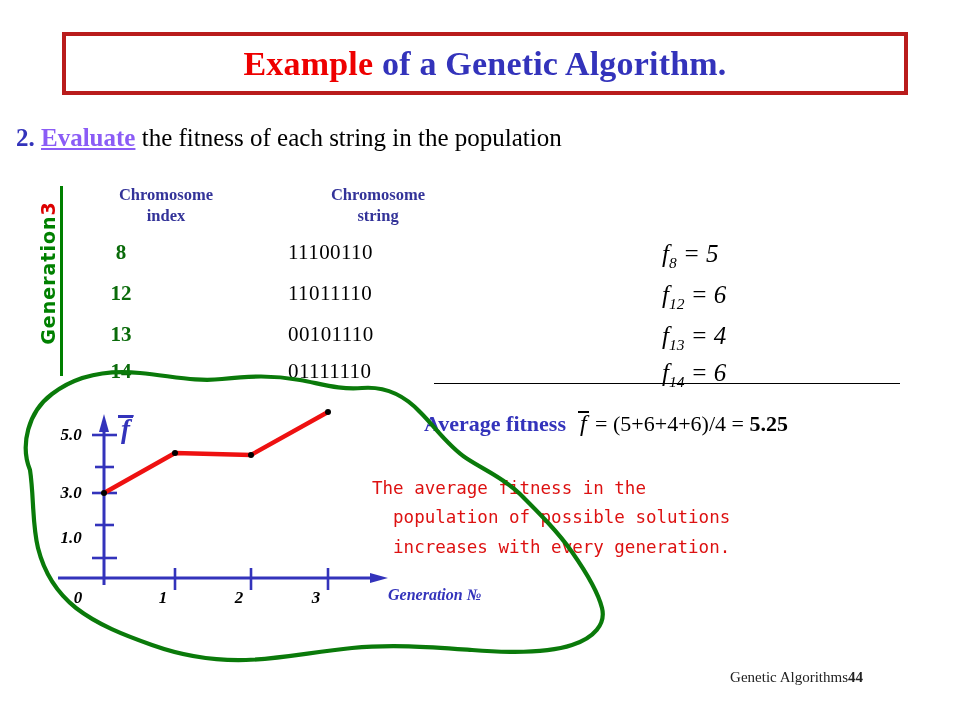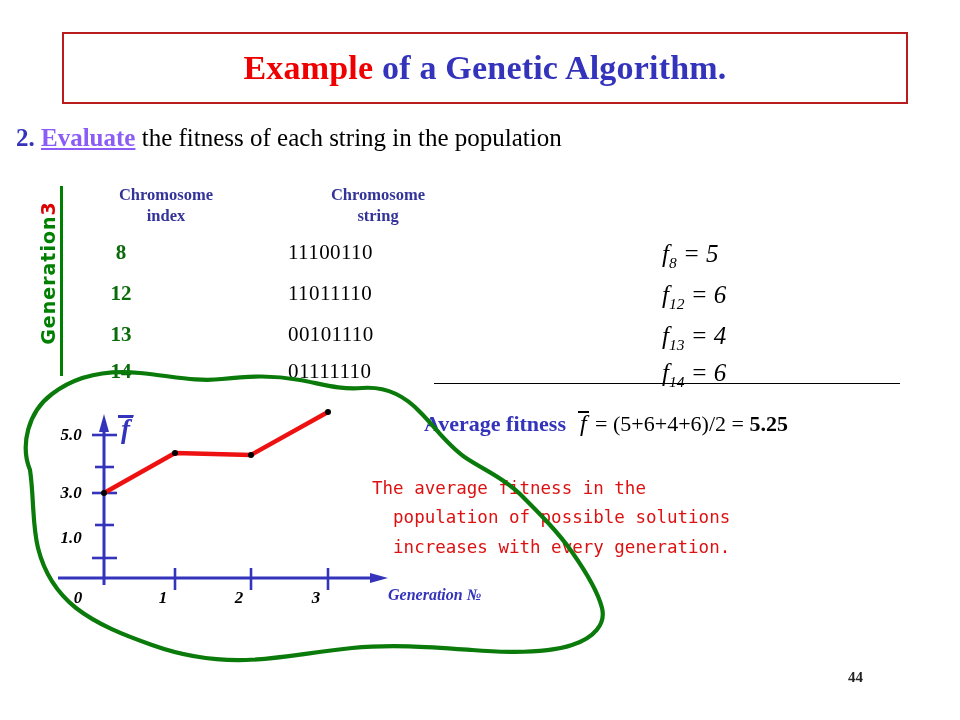--- a/index.html
+++ b/index.html
@@ -19,22 +19,22 @@
     position: absolute;
     inset: 0;
   }
 
   
   .title-box {
     position: absolute;
     left: 62px;
     top: 32px;
     width: 846px;
-    height: 72px;
-    border: 2px solid #b91c1c;
+    height: 63px;
+    border: 4px solid #b91c1c;
     box-sizing: border-box;
     display: flex;
     align-items: center;
     justify-content: center;
   }
   .title-text {
     font-size: 34px;
     font-weight: bold;
     letter-spacing: 0.2px;
     white-space: nowrap;
@@ -290,21 +290,21 @@
     <span class="bits">00101110</span>
     <span class="fit"><span>f</span><sub>13</sub> = <span>4</span></span>
   </div>
   <div class="row r3">
     <span class="idx">14</span>
     <span class="bits">01111110</span>
     <span class="fit"><span>f</span><sub>14</sub> = <span>6</span></span>
   </div>
 
   <div class="avg-rule"></div>
-  <div class="avg-line"><span class="avg-kw">Average fitness</span>&nbsp;&nbsp;<span class="fbar">f</span><span> =  (5+6+4+6)/2  = </span><span class="avg-val">5.25</span></div>
+  <div class="avg-line"><span class="avg-kw">Average fitness</span>&nbsp;&nbsp;<span class="fbar">f</span><span> =  (5+6+4+6)/4  = </span><span class="avg-val">5.25</span></div>
 
   <div class="note"><span>The average fitness in the</span>
 <span>  population of possible solutions</span>
 <span>  increases with every generation.</span></div>
 
   <div class="chart">
     <svg width="640" height="320" viewBox="0 0 640 320" xmlns="http://www.w3.org/2000/svg">
 
       <path d="M 30 120 C 20 95, 28 62, 52 44 C 78 24, 110 20, 140 23
                C 172 26, 196 32, 222 29 C 250 26, 272 25, 300 30
@@ -345,15 +345,16 @@
 
   <div class="tick-text" style="left:48px;  top:425px; width:46px;">5.0</div>
   <div class="tick-text" style="left:48px;  top:483px; width:46px;">3.0</div>
   <div class="tick-text" style="left:48px;  top:528px; width:46px;">1.0</div>
 
   <div class="tick-text" style="left:65px;  top:588px; width:26px;">0</div>
   <div class="tick-text" style="left:150px; top:588px; width:26px;">1</div>
   <div class="tick-text" style="left:226px; top:588px; width:26px;">2</div>
   <div class="tick-text" style="left:303px; top:588px; width:26px;">3</div>
 
+  <div class="footer-title">Genetic Algorithms</div>
   <div class="footer-page">44</div>
 
 </div>
 
 </body></html>

